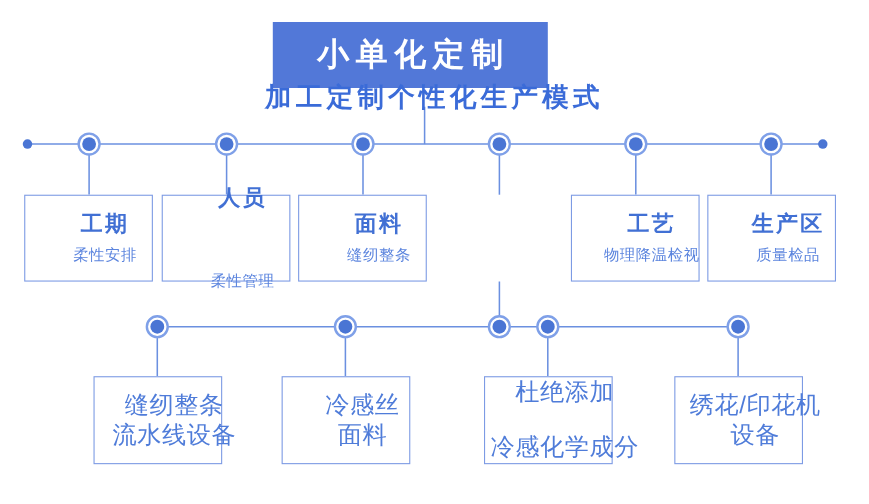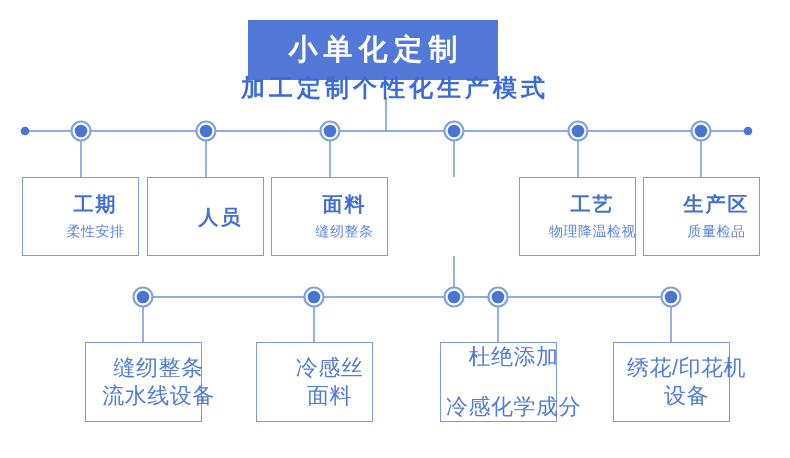--- a/index.html
+++ b/index.html
@@ -160,20 +160,21 @@
     <div class="header-title">小单化定制</div>
   </div>
   <div class="header-subtitle">加工定制个性化生产模式</div>
 
   <div class="box l1" style="left:22px;">
     <div class="l1-title">工期</div>
     <div class="l1-sub">柔性安排</div>
   </div>
   <div class="box l1" style="left:147px;gap:48px;">
     <div class="l1-title">人员</div>
+    <div class="l1-sub">柔性管理</div>
   </div>
   <div class="box l1" style="left:271px;">
     <div class="l1-title">面料</div>
     <div class="l1-sub">缝纫整条</div>
   </div>
   <div class="box l1" style="left:519px;">
     <div class="l1-title">工艺</div>
     <div class="l1-sub">物理降温检视</div>
   </div>
   <div class="box l1" style="left:643px;">

